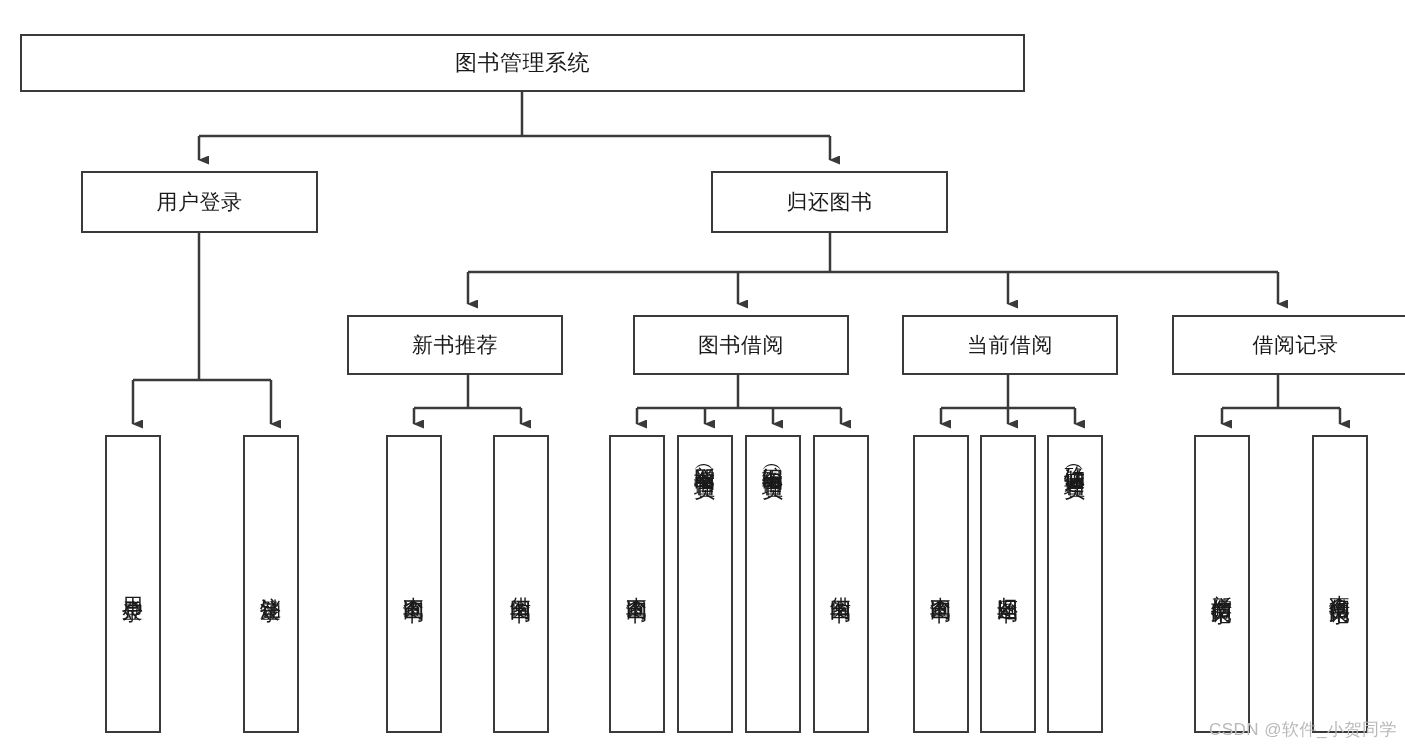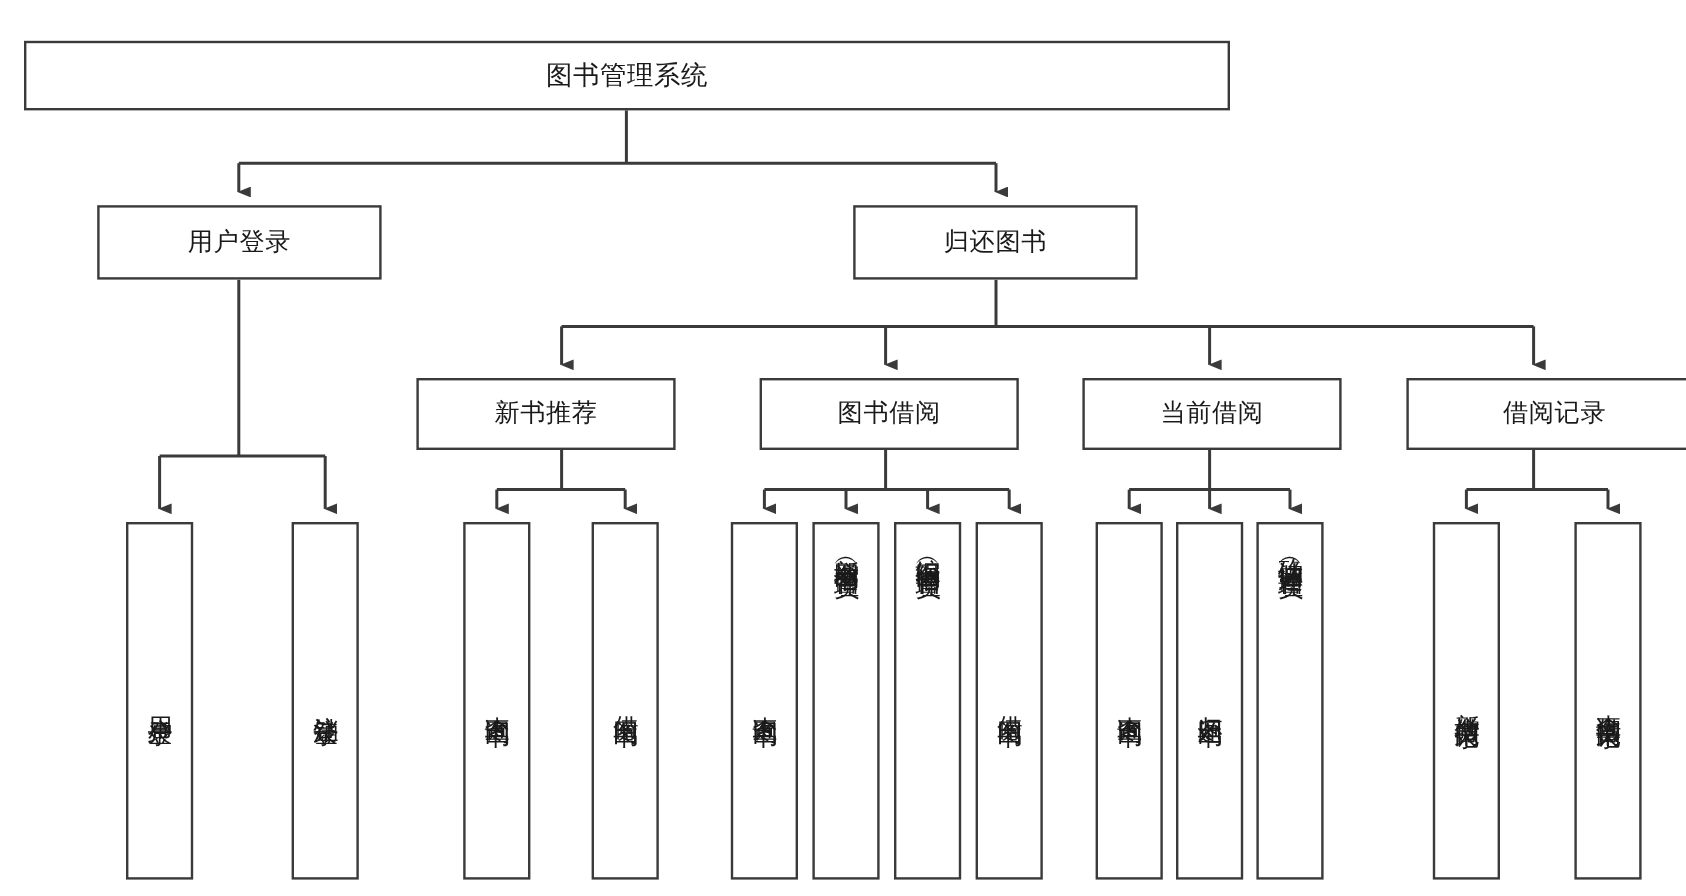--- a/index.html
+++ b/index.html
@@ -207,14 +207,15 @@
   </div>
 
   <div class="node vertical centered" style="left:1194px; top:435px; width:56px; height:298px;">
     <span class="node-label">新增借阅记录</span>
   </div>
 
   <div class="node vertical centered" style="left:1312px; top:435px; width:56px; height:298px;">
     <span class="node-label">查询借阅记录</span>
   </div>
 
+  <div id="watermark">CSDN @软件_小贺同学</div>
 
 </div>
 
 </body></html>

